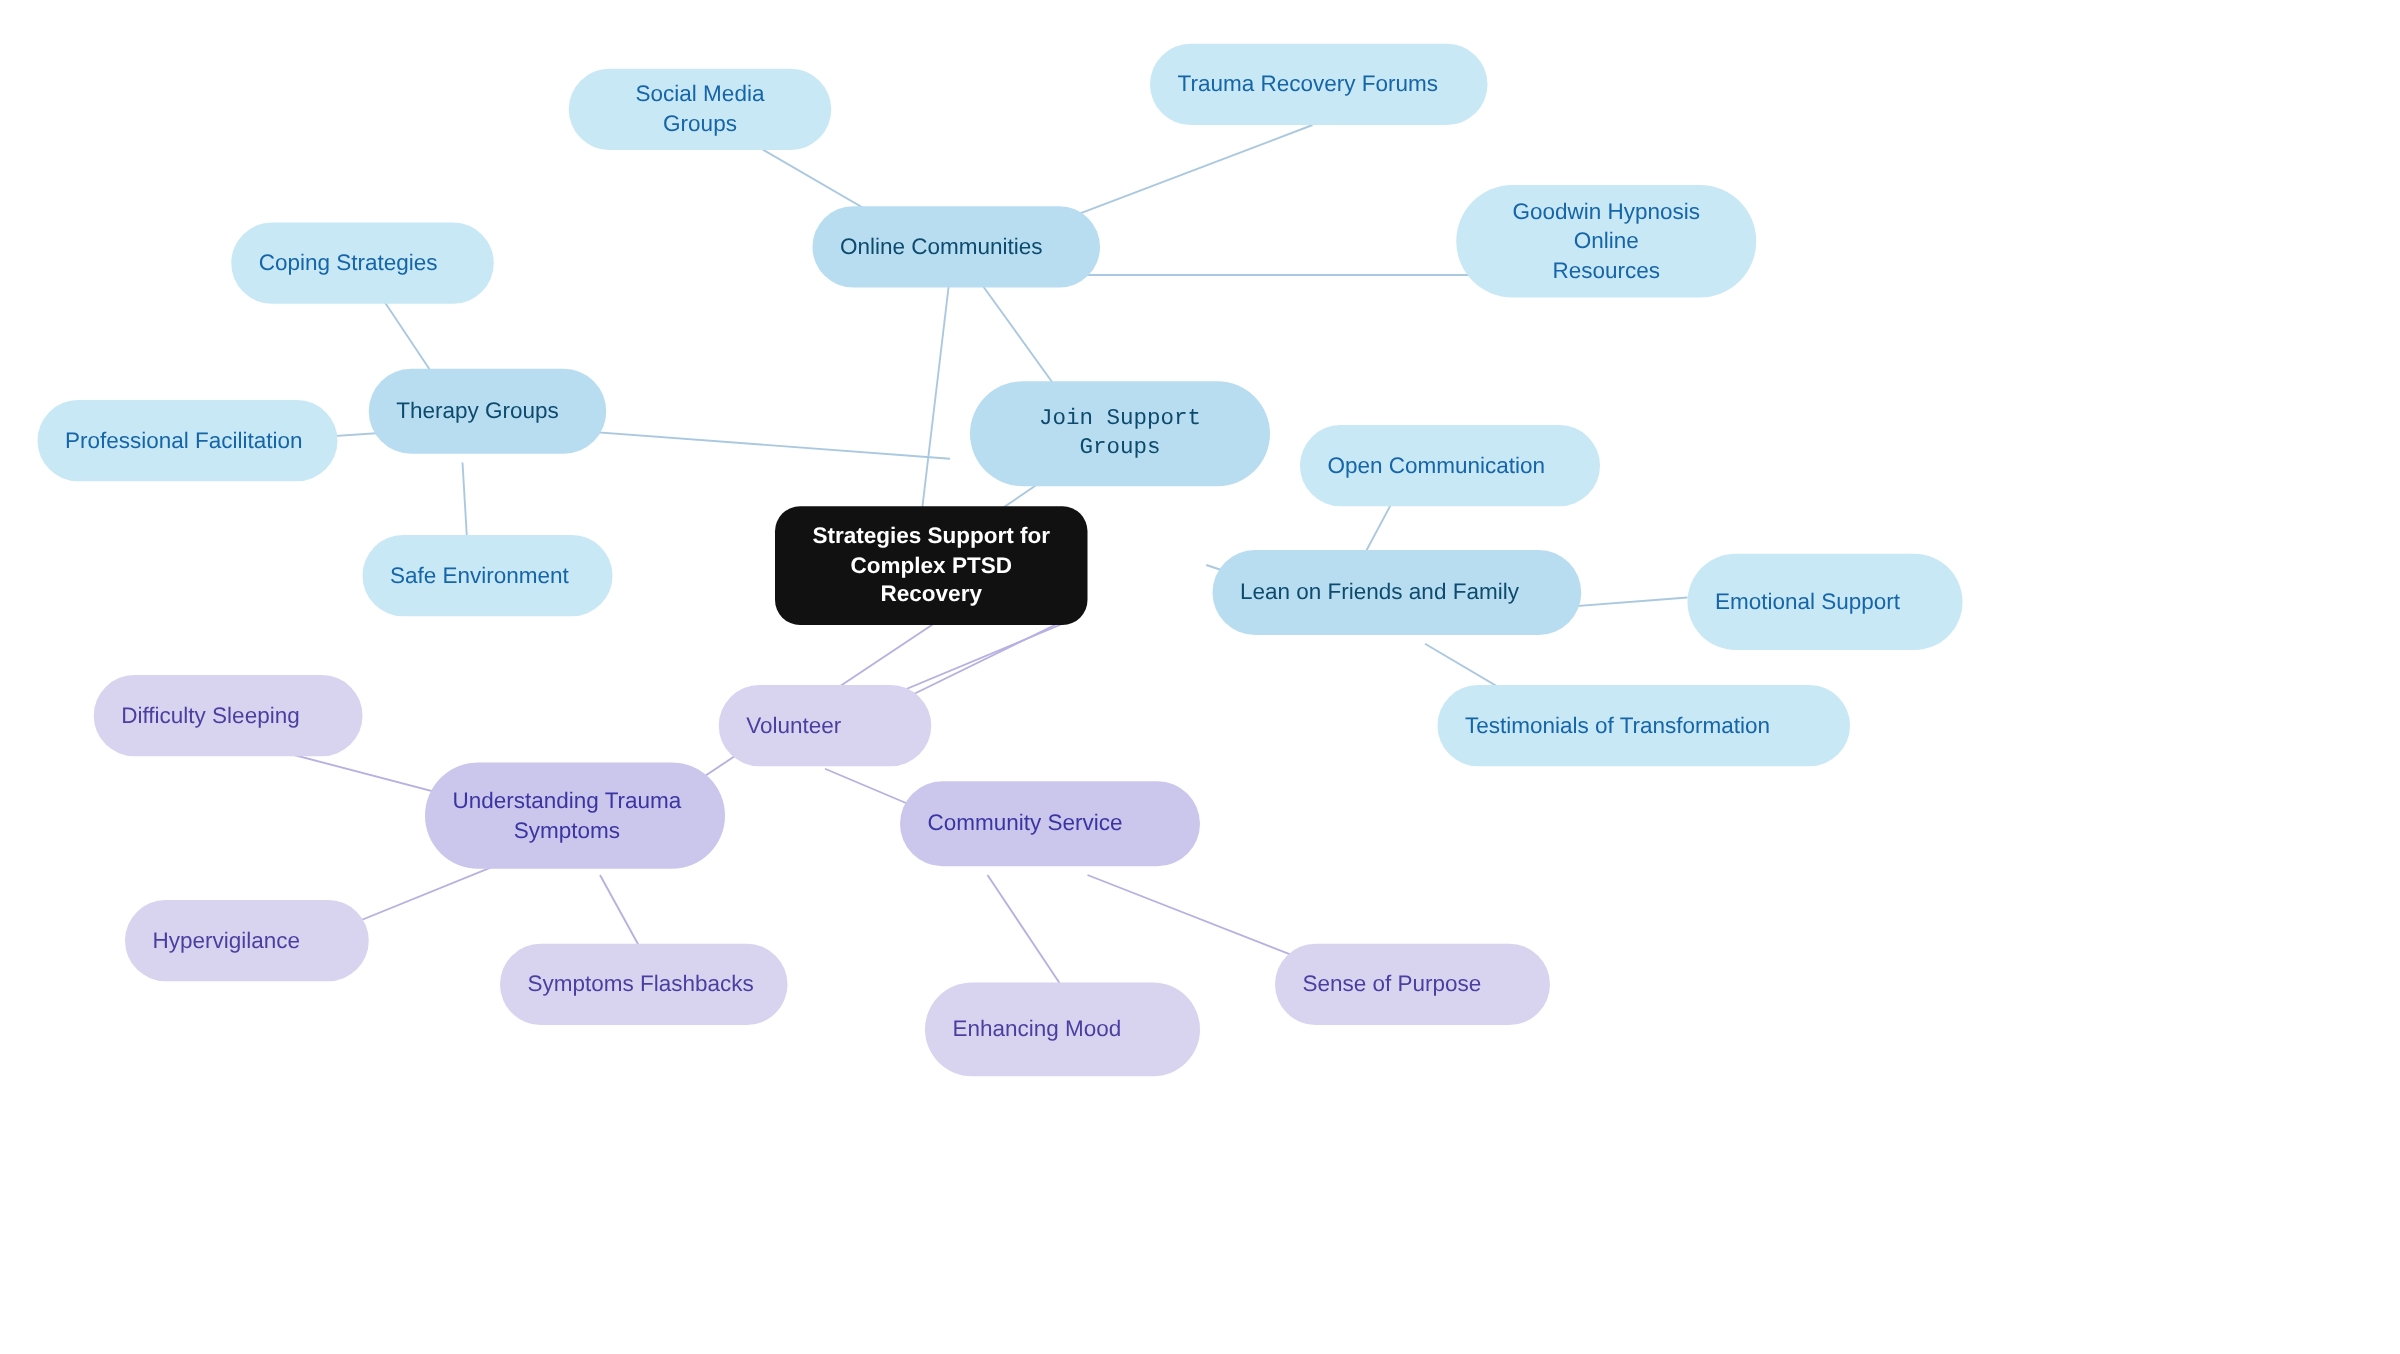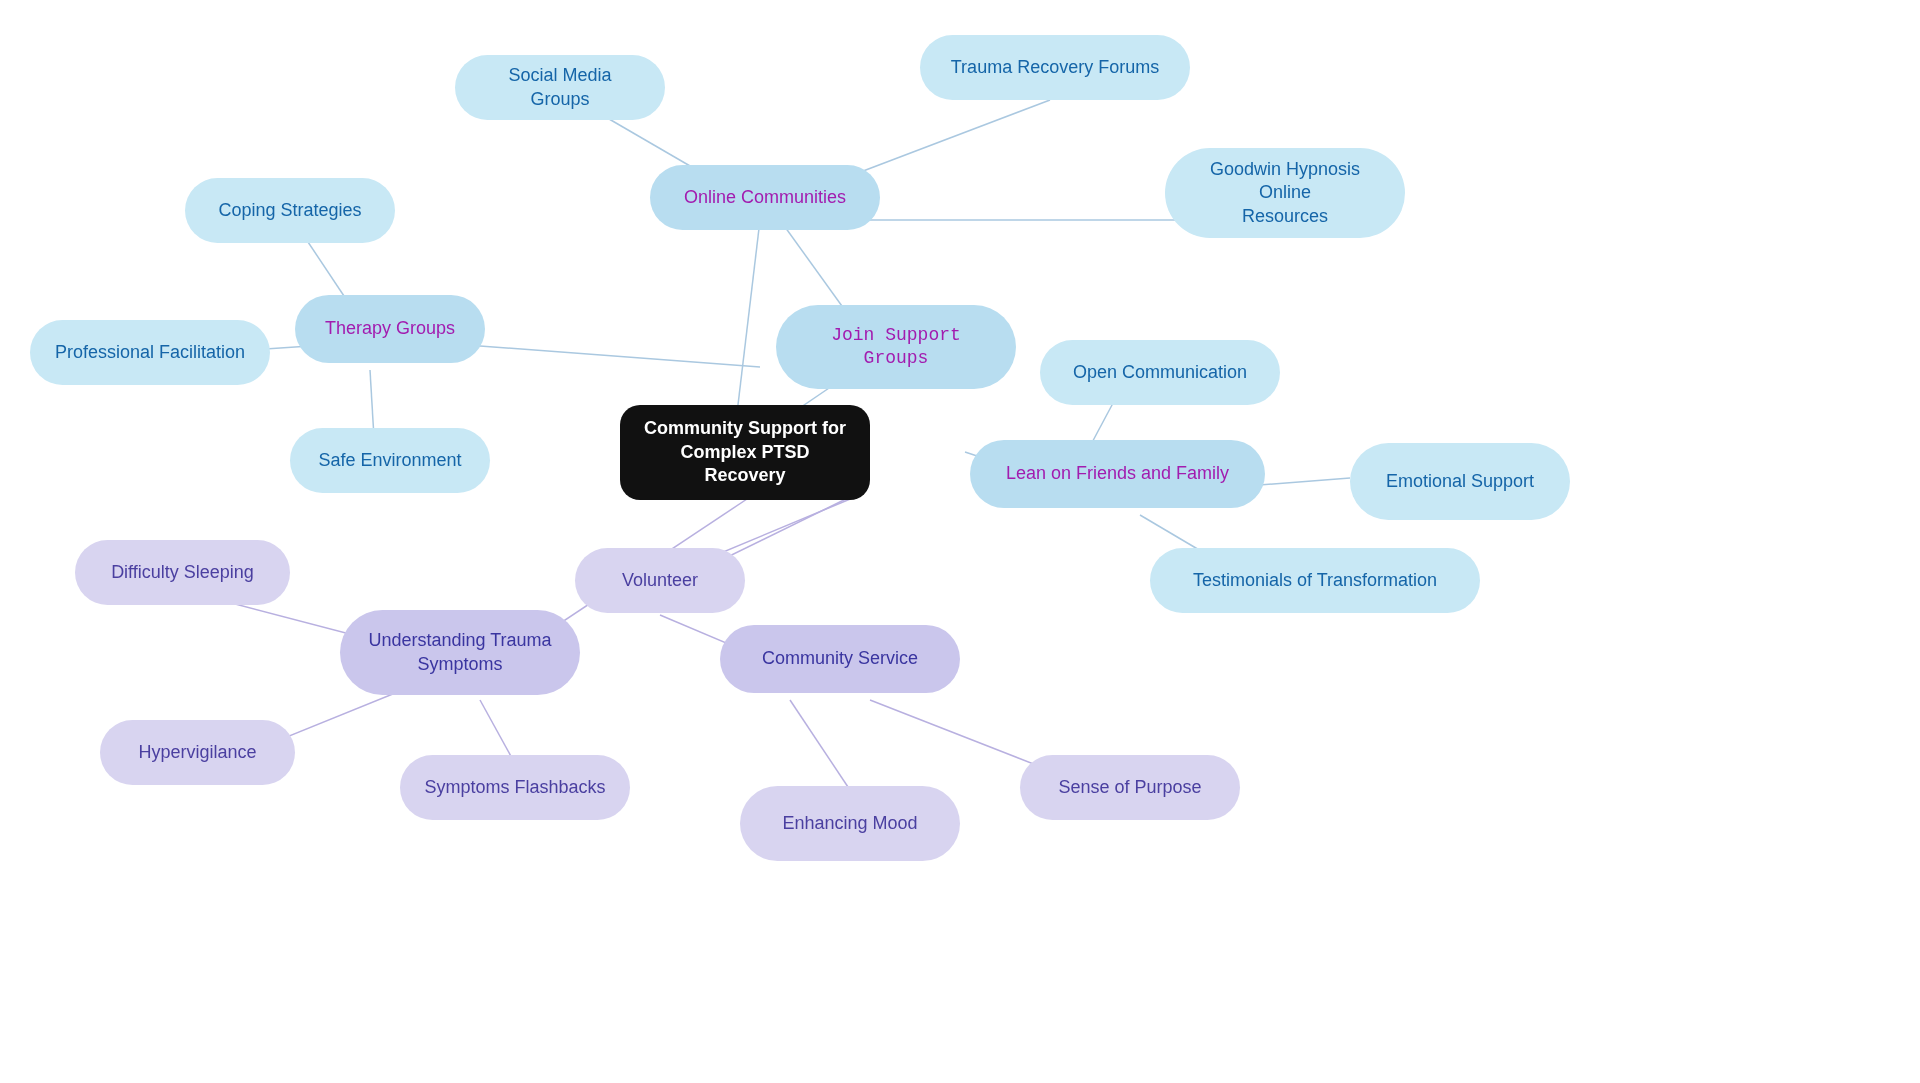--- a/index.html
+++ b/index.html
@@ -17,21 +17,20 @@
       width: 1920px;
       height: 1083px;
       pointer-events: none;
       z-index: 1;
     }
     .node {
       position: absolute;
       border-radius: 50px;
       display: flex;
       align-items: center;
-      justify-content: center;
       text-align: center;
       z-index: 2;
       cursor: default;
       padding: 14px 22px;
     }
     .node span {
       font-size: 18px;
       line-height: 1.3;
       font-weight: 500;
     }
@@ -57,21 +56,21 @@
     .node-purple {
       background: #d8d4f0;
       color: #4a3fa0;
       border: none;
     }
     .node-purple span {
       color: #4a3fa0;
     }
     .node-blue-lg {
       background: #b8ddf0;
-      color: #a21caf;
+      color: #0c4a6e;
     }
     .node-purple-lg {
       background: #cac6ec;
       color: #3a35a0;
     }
   </style>
 </head>
 <body>
 
 <svg id="connections">
@@ -117,21 +116,21 @@
   <line x1="870" y1="700" x2="1100" y2="790" stroke="#b8b0e0" stroke-width="1.5"></line>
 
   <line x1="430" y1="655" x2="220" y2="600" stroke="#b8b0e0" stroke-width="1.5"></line>
 
   <line x1="415" y1="685" x2="230" y2="760" stroke="#b8b0e0" stroke-width="1.5"></line>
 
   <line x1="480" y1="700" x2="535" y2="800" stroke="#b8b0e0" stroke-width="1.5"></line>
 </svg>
 
 <div class="node node-center" style="left: 620px; top: 405px; width: 250px; height: 95px;">
-  <span style="white-space: pre-line;">Community Support for
+  <span style="white-space: pre-line;">Strategies Support for
 Complex PTSD Recovery</span>
 </div>
 
 <div class="node node-blue" style="left: 455px; top: 55px; width: 210px; height: 65px;">
   <span>Social Media Groups</span>
 </div>
 
 <div class="node node-blue" style="left: 920px; top: 35px; width: 270px; height: 65px;">
   <span>Trauma Recovery Forums</span>
 </div>

